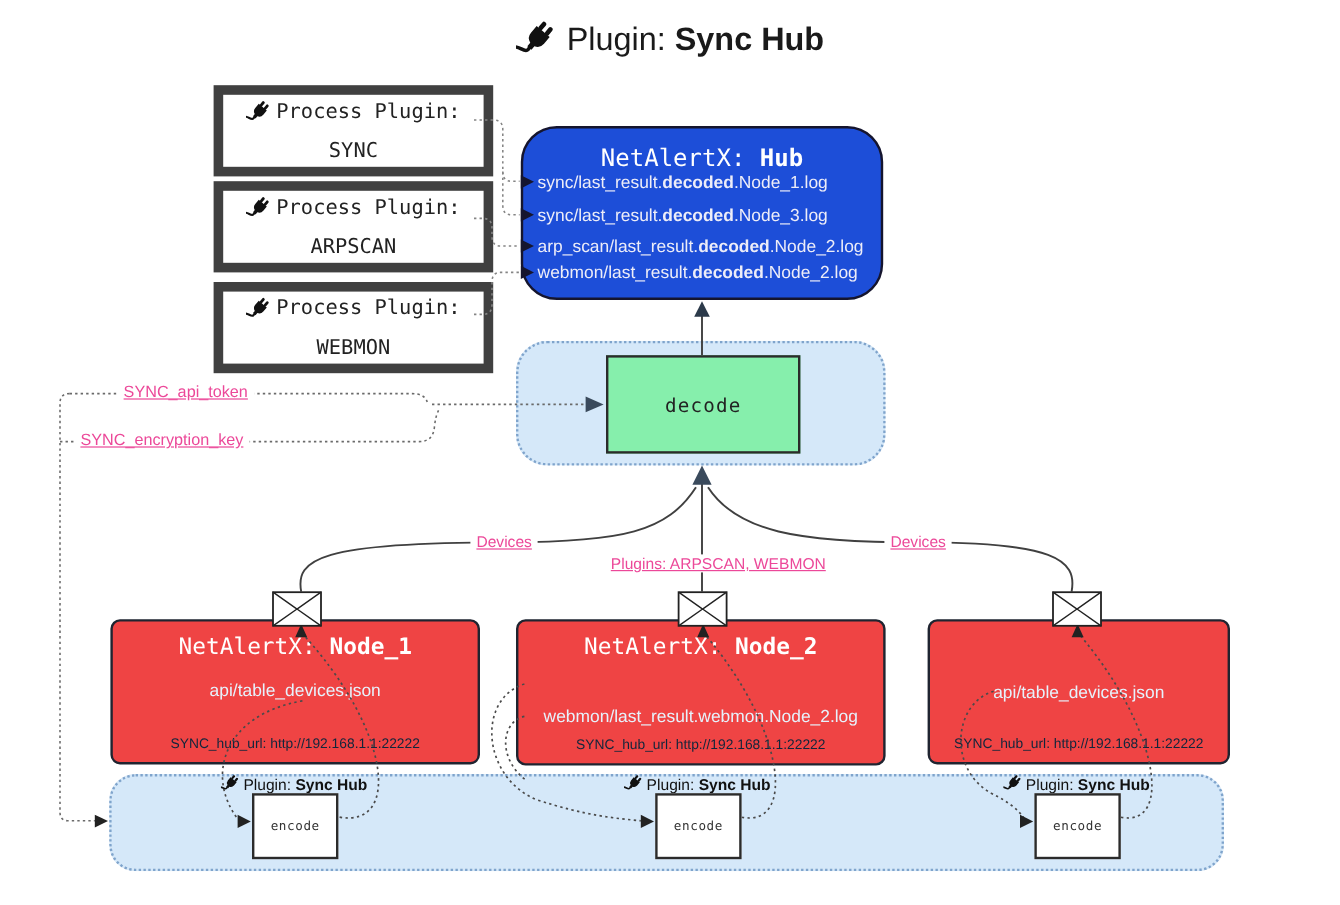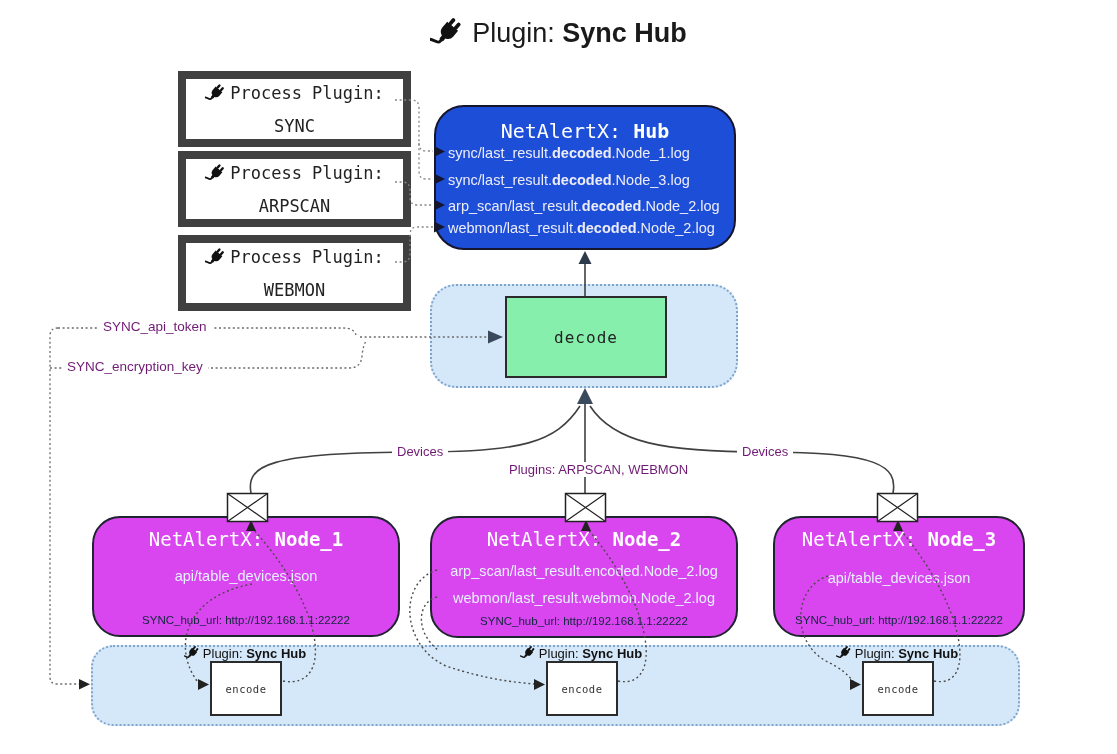--- a/index.html
+++ b/index.html
@@ -29,24 +29,24 @@
   .hub-line b,.hub-title b{font-weight:700;}
 
   
   .dec-wrap{left:430px;top:284px;width:308px;height:104px;background:#d5e8f9;
             border:2px dotted #7fa4cc;border-radius:26px;box-sizing:border-box;}
   .dec-box{left:505px;top:296px;width:162px;height:82px;background:#86efac;border:2px solid #2b2b2b;
            box-sizing:border-box;display:flex;align-items:center;justify-content:center;
            font-size:16px;color:#222;letter-spacing:1px;}
 
   
-  .lineLabel{background:#fff;padding:0 5px;font-size:13px;color:#701a75;white-space:nowrap;z-index:3;}
-
-  
-  .node{background:#d946ef;border:2px solid #1f2430;border-radius:28px;box-sizing:border-box;}
+  .lineLabel{background:#fff;padding:0 5px;font-size:13px;color:#ec4899;white-space:nowrap;z-index:3;text-decoration:underline;}
+
+  
+  .node{background:#ef4444;border:2px solid #1f2430;border-radius:8px;box-sizing:border-box;}
   .node-title{left:0;right:0;top:10px;text-align:center;font-size:19px;color:#fff;white-space:nowrap;}
   .node-title b{font-weight:700;}
   .node-line{left:0;right:0;text-align:center;font-size:14.5px;color:#e6f2fc;white-space:nowrap;}
   .node-footer{left:0;right:0;bottom:9px;text-align:center;font-size:11.5px;color:#10263c;white-space:nowrap;}
 
   
   .enc-wrap{left:91px;top:645px;width:929px;height:81px;background:#d5e8f9;
             border:2px dotted #7fa4cc;border-radius:22px;box-sizing:border-box;}
   .enc-label{top:645px;width:180px;display:flex;align-items:center;justify-content:center;gap:3px;
              font-size:13px;color:#111;z-index:2;white-space:nowrap;}
@@ -122,26 +122,24 @@
   <div class="abs dec-wrap"></div>
   <div class="abs dec-box mono">decode</div>
 
   <div class="abs node" style="left:92px;top:516px;width:308px;height:121px">
     <div class="abs node-title mono"><span>NetAlertX: </span><b>Node_1</b></div>
     <div class="abs node-line" style="top:50px">api/table_devices.json</div>
     <div class="abs node-footer">SYNC_hub_url: http://192.168.1.1:22222</div>
   </div>
   <div class="abs node" style="left:430px;top:516px;width:308px;height:122px">
     <div class="abs node-title mono"><span>NetAlertX: </span><b>Node_2</b></div>
-    <div class="abs node-line" style="top:45px">arp_scan/last_result.encoded.Node_2.log</div>
     <div class="abs node-line" style="top:72px">webmon/last_result.webmon.Node_2.log</div>
     <div class="abs node-footer">SYNC_hub_url: http://192.168.1.1:22222</div>
   </div>
   <div class="abs node" style="left:773px;top:516px;width:252px;height:121px">
-    <div class="abs node-title mono"><span>NetAlertX: </span><b>Node_3</b></div>
     <div class="abs node-line" style="top:52px">api/table_devices.json</div>
     <div class="abs node-footer">SYNC_hub_url: http://192.168.1.1:22222</div>
   </div>
 
   <div class="abs enc-wrap"></div>
 
   <div class="abs enc-label" style="left:155px">
     <svg class="plug" width="16" height="16">
         <use href="#plug-sym"></use>
       </svg>

